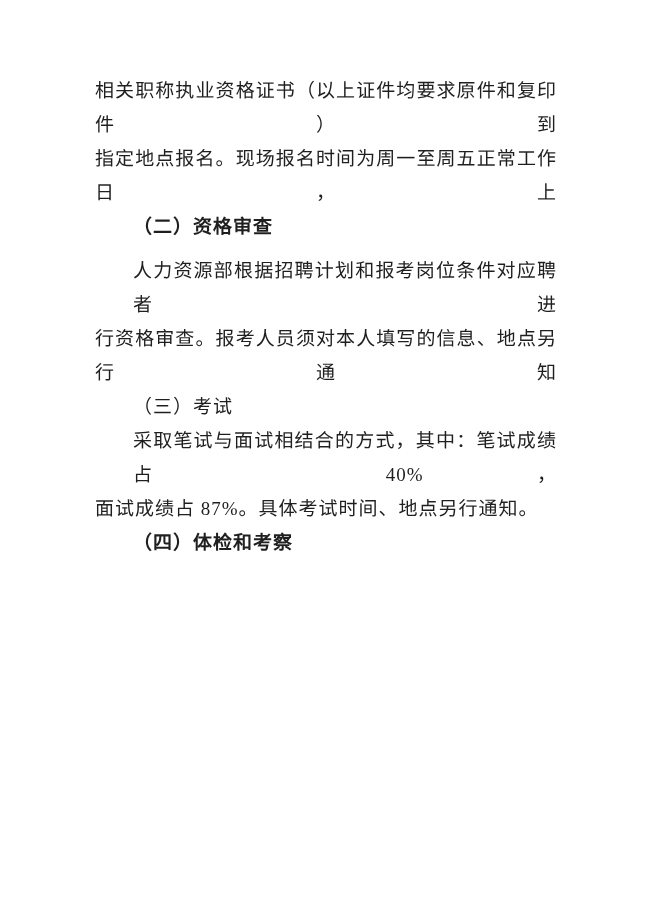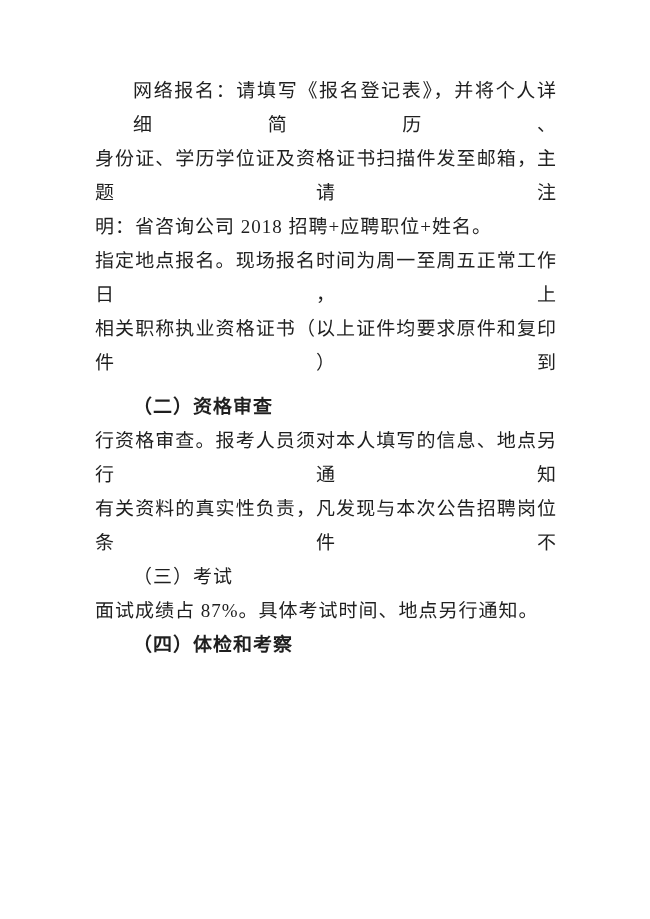--- a/index.html
+++ b/index.html
@@ -41,37 +41,33 @@
     text-align-last: left;
     padding-left: 38px;
   }
   .heading.bold { font-weight: 700; }
 </style>
 </head>
 <body style="background: rgb(255, 255, 255);">
 
 <div class="doc" style="color: rgb(31, 31, 31);">
     <div class="block paragraph">
-      <div class="line first">网络报名：请填写《报名登记表》，并将个人详细简历、</div>
-      <div class="line">身份证、学历学位证及资格证书扫描件发至邮箱，主题请注</div>
-      <div class="line rag">明：省咨询公司 2018 招聘+应聘职位+姓名。</div>
-    </div>
-    <div class="block paragraph">
+      <div class="line">相关职称执业资格证书（以上证件均要求原件和复印件）到</div>
       <div class="line">指定地点报名。现场报名时间为周一至周五正常工作日，上</div>
-      <div class="line">相关职称执业资格证书（以上证件均要求原件和复印件）到</div>
     </div>
     <div class="block heading bold">
       <div class="line">（二）资格审查</div>
     </div>
     <div class="block paragraph">
+      <div class="line first">人力资源部根据招聘计划和报考岗位条件对应聘者进</div>
       <div class="line">行资格审查。报考人员须对本人填写的信息、地点另行通知</div>
-      <div class="line">有关资料的真实性负责，凡发现与本次公告招聘岗位条件不</div>
     </div>
     <div class="block heading">
       <div class="line">（三）考试</div>
     </div>
     <div class="block paragraph">
+      <div class="line first">采取笔试与面试相结合的方式，其中：笔试成绩占 40%，</div>
       <div class="line rag">面试成绩占 87%。具体考试时间、地点另行通知。</div>
     </div>
     <div class="block heading bold">
       <div class="line">（四）体检和考察</div>
     </div>
   </div>
 
 </body></html>

